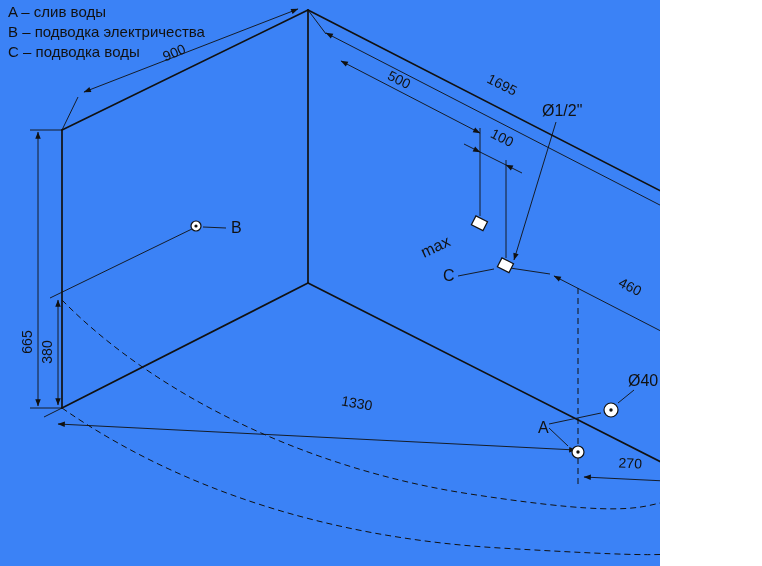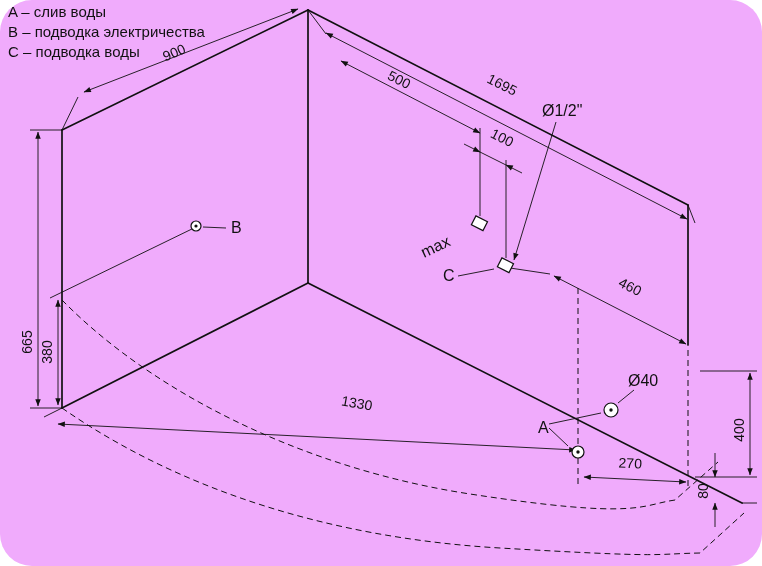--- a/index.html
+++ b/index.html
@@ -1,16 +1,16 @@
 <!DOCTYPE html>
 <html><head>
 <meta charset="utf-8">
 <style>
   html,body{margin:0;padding:0;background:#ffffff;}
-  .stage{position:relative;width:762px;height:566px;background:#f0abfc;overflow:hidden;border-radius:32px;}
+  .stage{position:relative;width:660px;height:566px;background:#3b82f6;overflow:hidden;}
   svg{display:block;}
   .s{stroke:#111;stroke-width:1.7;fill:none;stroke-linecap:round;}
   .t{stroke:#111;stroke-width:0.9;fill:none;}
   .d{stroke:#111;stroke-width:1;fill:none;stroke-dasharray:6 4;}
   .conn{fill:#fff;stroke:#111;stroke-width:1.2;}
   .dot{fill:#111;stroke:none;}
   .hole{fill:#fff;stroke:#111;stroke-width:1.2;}
   text{fill:#111;font-family:"Liberation Sans",sans-serif;}
   .dim{font-size:14px;text-anchor:middle;}
   .pt{font-size:16px;}

